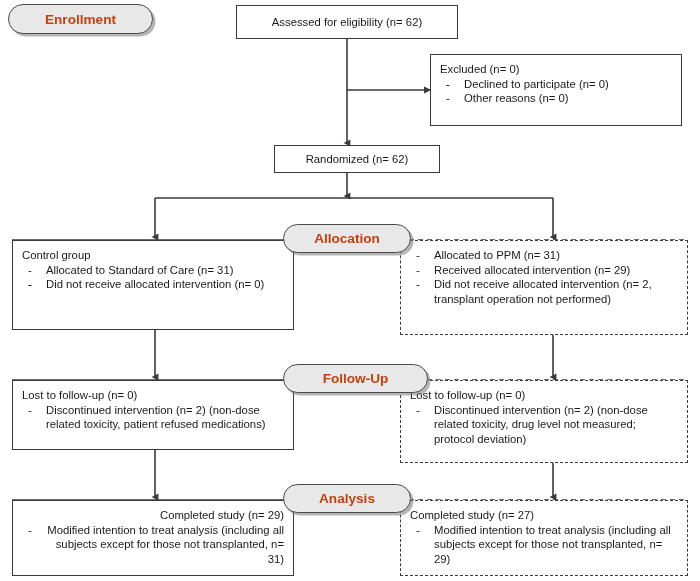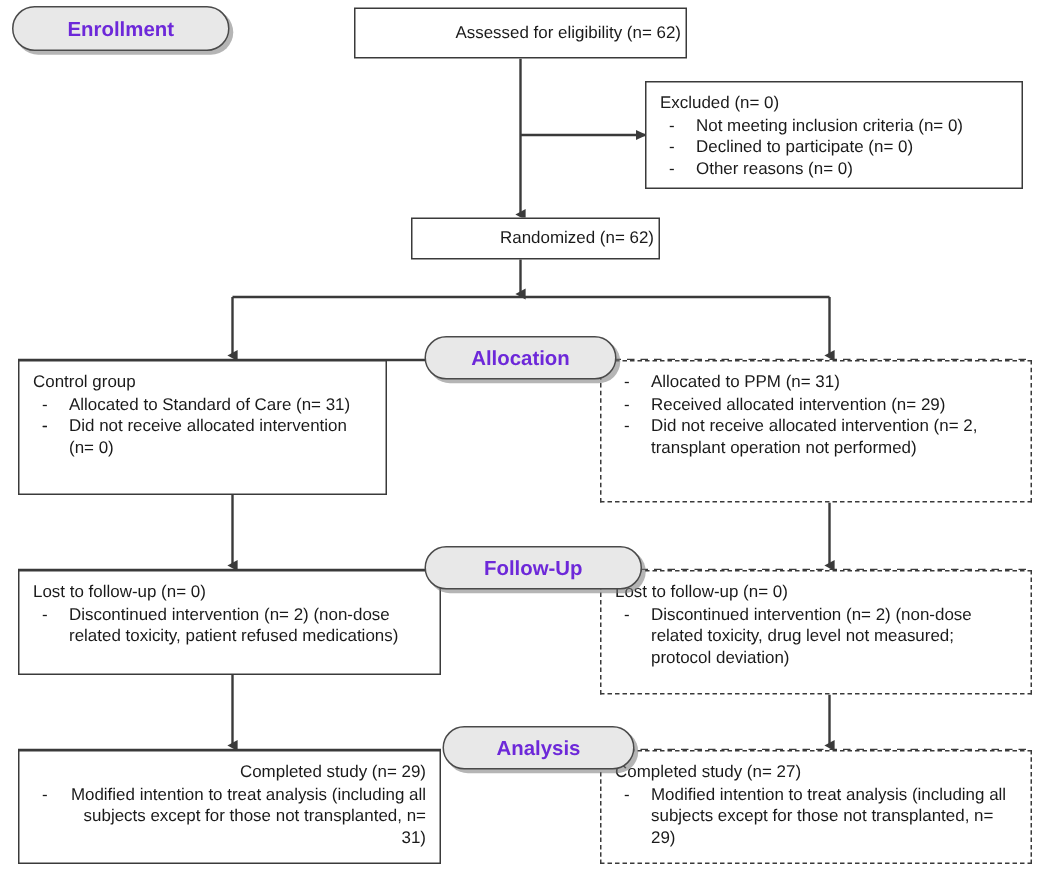--- a/index.html
+++ b/index.html
@@ -38,22 +38,22 @@
   }
   .box.dashed {
     border: 1.4px dashed #3a3a3a;
   }
   .box .head {
     white-space: nowrap;
   }
   .box.center {
     display: flex;
     align-items: center;
-    justify-content: flex-end;
-    padding: 3px;
+    justify-content: center;
+    padding: 13px;
   }
   .box.center .head {
     text-align: center;
   }
 
   
   ul.items {
     list-style: none;
     margin: 0;
     padding: 0;
@@ -74,21 +74,21 @@
     position: absolute;
     box-sizing: border-box;
     background: #e8e8e8;
     border: 1.4px solid #4a4a4a;
     border-radius: 15px;
     display: flex;
     align-items: center;
     justify-content: center;
     font-size: 13.6px;
     font-weight: bold;
-    color: #6d28d9;
+    color: #c2410c;
     box-shadow: 2.5px 2.5px 0 rgba(120,120,120,0.55);
     z-index: 5;
   }
 </style>
 </head>
 <body>
 
 <div id="diagram">
 
   <svg id="svg-layer" viewBox="0 0 700 581" xmlns="http://www.w3.org/2000/svg">
@@ -141,42 +141,42 @@
   </div>
 
   <div class="pill" style="left:283px; top:224px; width:128px; height:29px;">
     <span>Allocation</span>
   </div>
 
   <div class="pill" style="left:283px; top:364px; width:145px; height:29px;justify-content:center;">
     <span>Follow-Up</span>
   </div>
 
-  <div class="pill" style="left:283px; top:484px; width:128px; height:29px;margin-left:12px;">
+  <div class="pill" style="left:283px; top:484px; width:128px; height:29px;">
     <span>Analysis</span>
   </div>
 
   <div class="box center" style="left:236px; top:5px; width:222px; height:34px;">
     <div class="head">Assessed for eligibility (n= 62)</div>
   </div>
 
   <div class="box" style="left:430px; top:54px; width:252px; height:72px;">
     <div class="head">Excluded (n= 0)</div>
     <ul class="items">
-      <li><span class="dash">-</span><span>Not meeting inclusion criteria (n= 0)</span></li>
+      <li><span class="dash">-</span></li>
       <li><span class="dash">-</span><span>Declined to participate (n= 0)</span></li>
       <li><span class="dash">-</span><span>Other reasons (n= 0)</span></li>
     </ul>
   </div>
 
   <div class="box center" style="left:264px; top:145px; width:166px; height:28px;margin-left:10px;">
     <div class="head">Randomized (n= 62)</div>
   </div>
 
-  <div class="box" style="left:12px; top:240px; width:246px; height:90px;">
+  <div class="box" style="left:12px; top:240px; width:282px; height:90px;">
     <div class="head">Control group</div>
     <ul class="items">
       <li><span class="dash">-</span><span>Allocated to Standard of Care (n= 31)</span></li>
       <li><span class="dash">-</span></li>
       <li><span class="dash">-</span><span>Did not receive allocated intervention (n= 0)</span></li>
     </ul>
   </div>
 
   <div class="box dashed" style="left:400px; top:240px; width:288px; height:95px;">
     <ul class="items">

